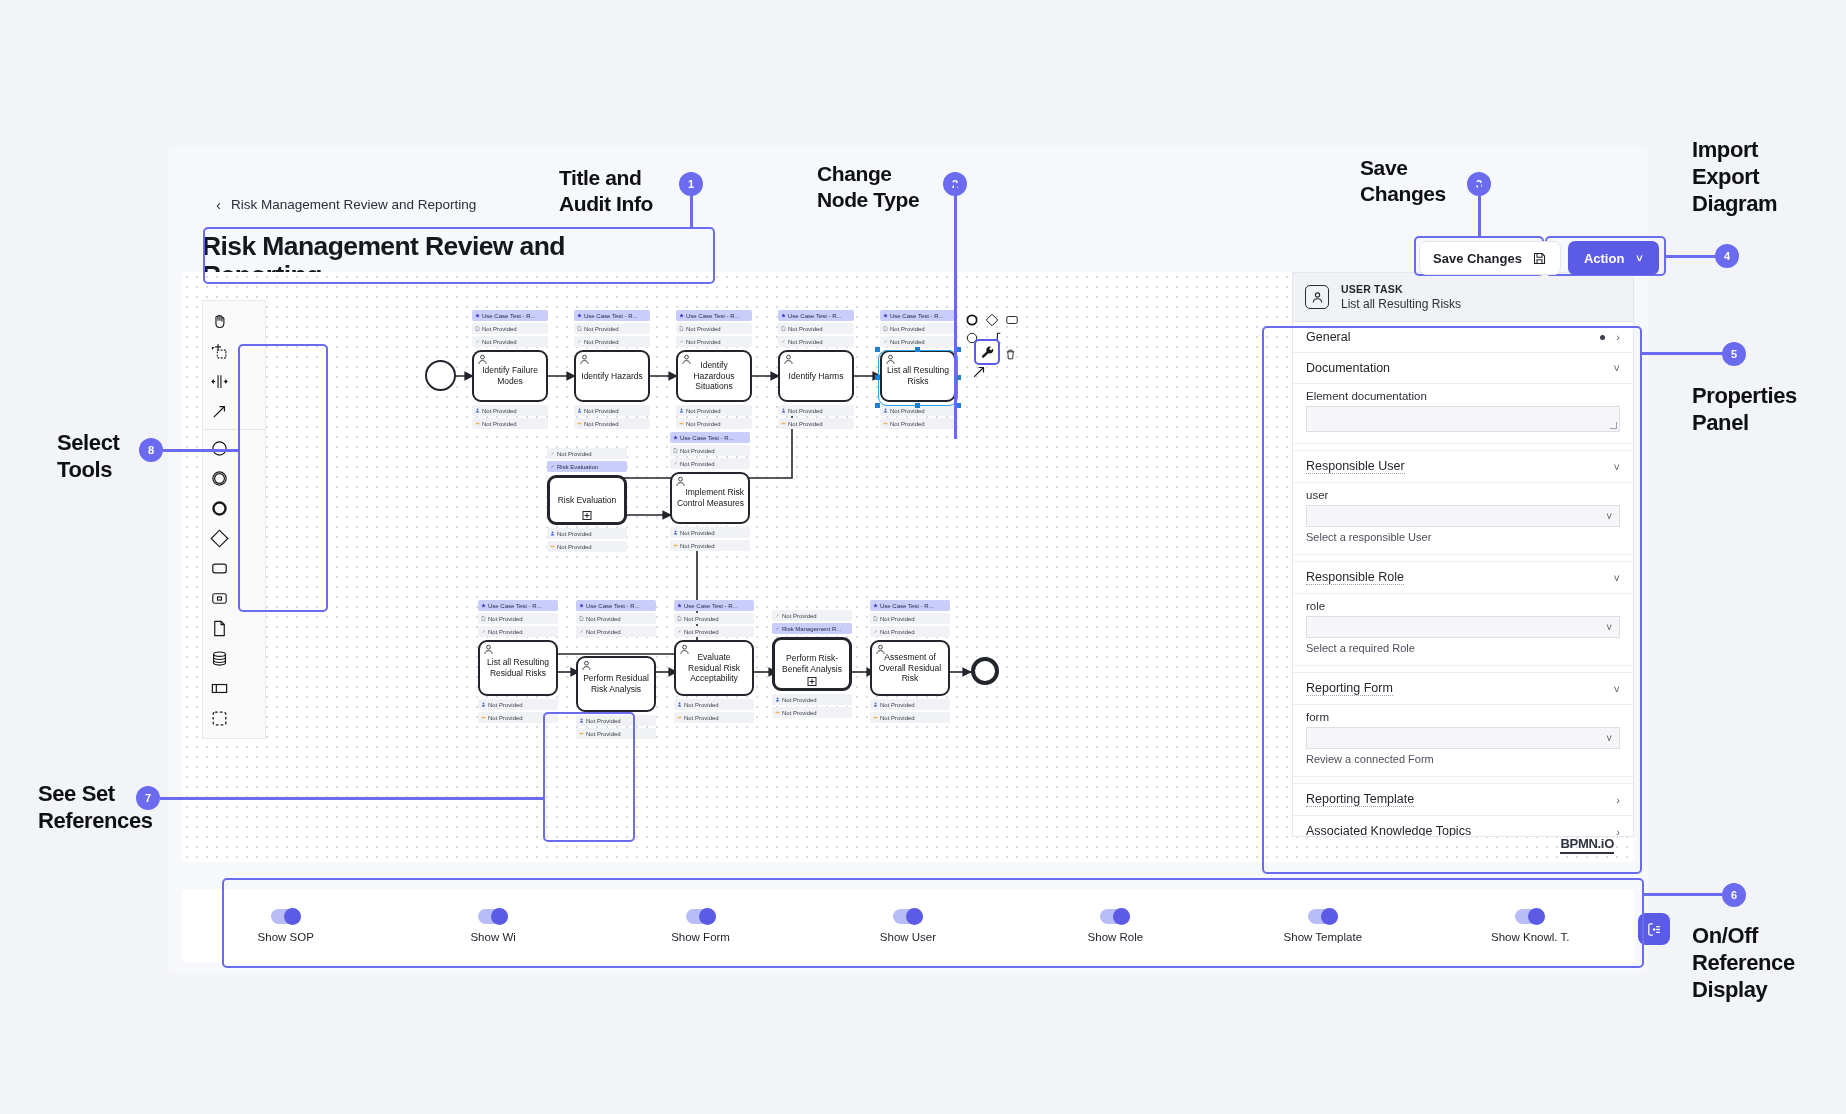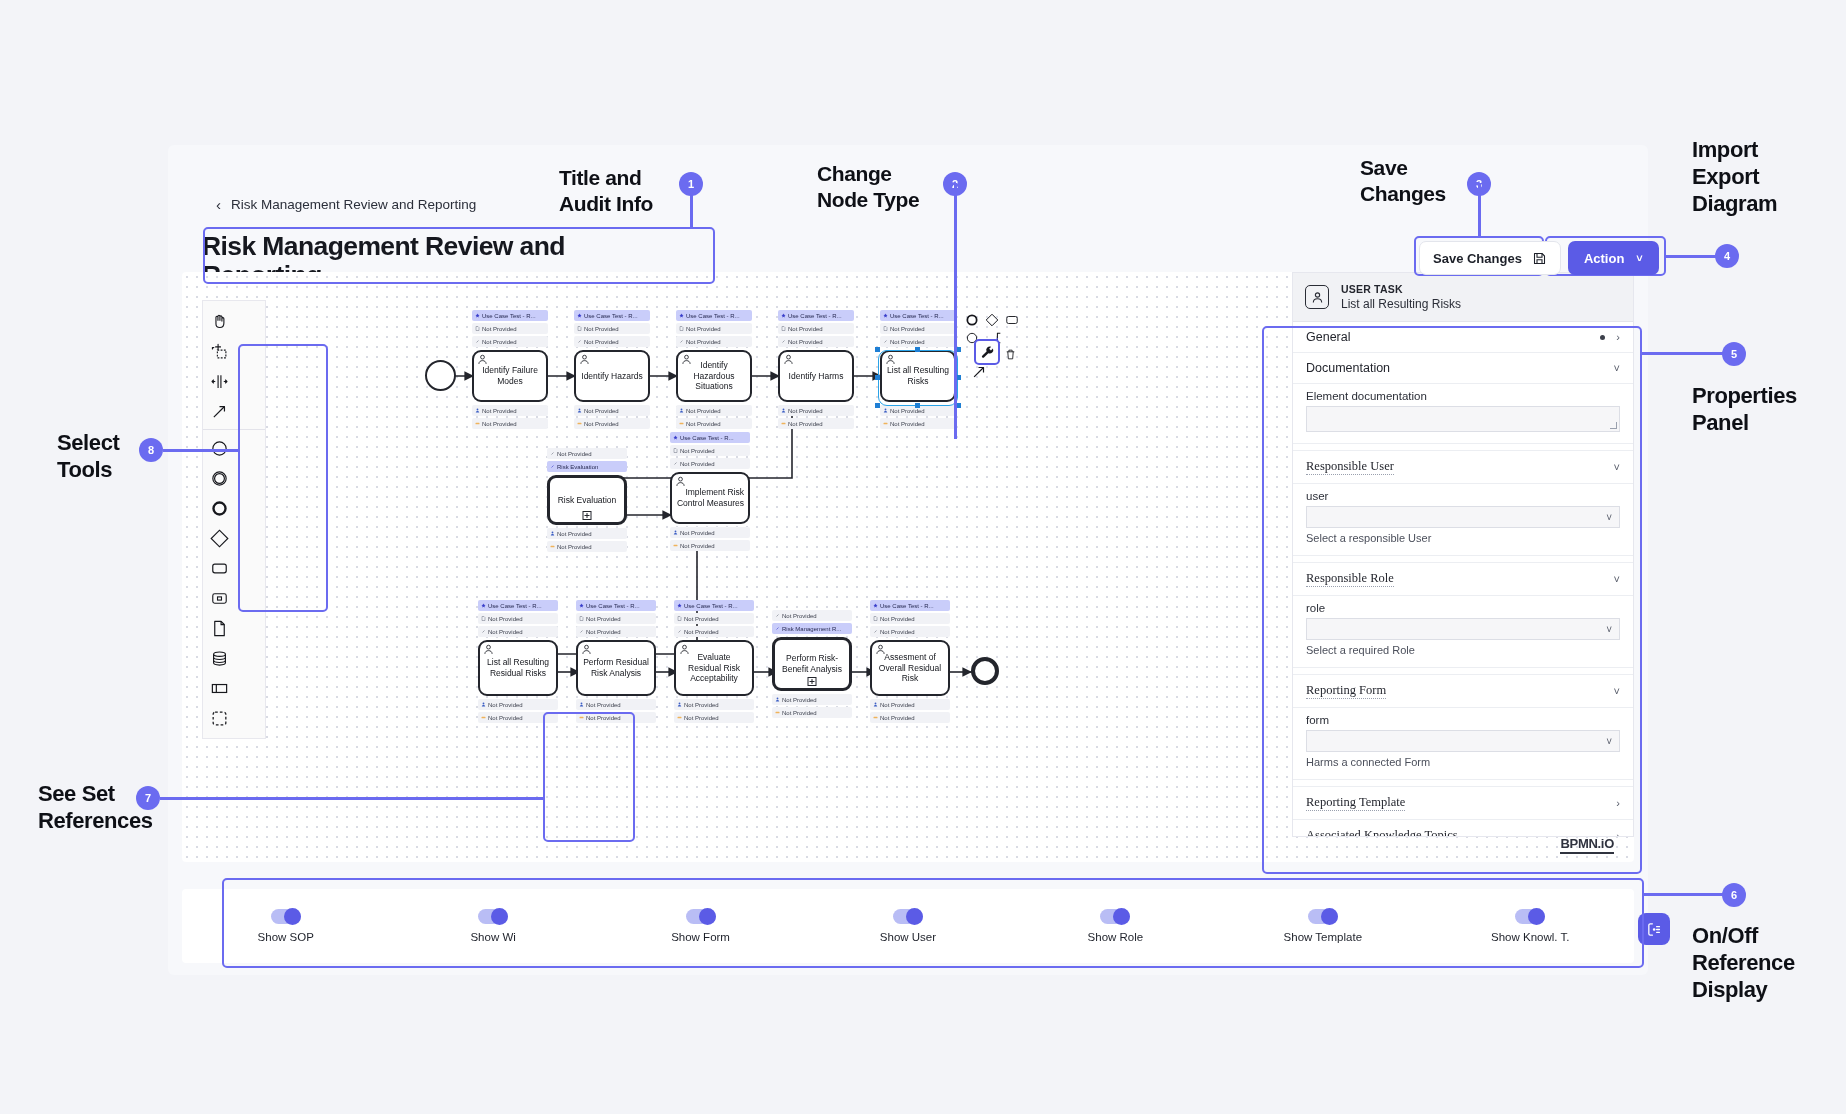--- a/index.html
+++ b/index.html
@@ -175,21 +175,21 @@
     display: flex; align-items: center; justify-content: center; flex: 0 0 auto;
   }
   .props-head .t1 { font-size: 10.5px; font-weight: 700; letter-spacing: 0.2px; }
   .props-head .t2 { font-size: 12px; margin-top: 2px; color: #2b2e38; }
 
   .row {
     display: flex; align-items: center; justify-content: space-between;
     padding: 8px 13px; border-bottom: 1px solid #eceef2;
     font-size: 12.5px;
   }
-  .row .rlbl.dotted { border-bottom: 1px dotted #9aa0ae; font-family: Liberation Serif, serif; }
+  .row .rlbl.dotted { border-bottom: 1px dotted #9aa0ae; }
   .row .rt { display: flex; align-items: center; gap: 11px; color: #6b7180; }
   .chev-r { font-size: 11px; color: #555a68; }
   .chev-d { font-size: 11px; color: #555a68; }
   .bullet { width: 5px; height: 5px; border-radius: 50%; background: #3d404b; }
 
   .field { padding: 6px 13px 11px 13px; border-bottom: 1px solid #eceef2; }
   .field .flbl { font-size: 11.5px; color: #2c2f38; margin-bottom: 4px; }
   .field .fhelp { font-size: 11px; color: #4b4f5b; margin-top: 4px; }
   .ta {
     width: 100%; height: 26px; background: #f6f6f8;
@@ -771,21 +771,21 @@
               <path d="M2 1h4l2 2v6H2z" fill="none" stroke="#6b7180" stroke-width="1"></path>
             </svg>
           <span>Not Provided</span>
         </div>
         <div class="chip" style="margin-top:2px">
           <svg class="dotico" viewBox="0 0 10 10">
               <path d="M3 7l4-4" stroke="#6b7180" stroke-width="1.2" fill="none"></path>
             </svg>
           <span>Not Provided</span>
         </div>
-        <div class="nbox" style="margin-top:3px; height:56px;">
+        <div class="nbox" style="margin-top:19px; height:56px;">
           <svg class="usericon" viewBox="0 0 14 14">
               <circle cx="7" cy="4" r="2.4" fill="none" stroke="#23252c" stroke-width="1.1"></circle>
               <path d="M2.4 12.6c0-2.6 2-4.2 4.6-4.2s4.6 1.6 4.6 4.2" fill="none" stroke="#23252c" stroke-width="1.1"></path>
             </svg>
           <span>Perform Residual Risk Analysis</span>
         </div>
         <div class="chip" style="margin-top:3px">
           <svg class="dotico" viewBox="0 0 10 10">
               <circle cx="5" cy="3" r="1.8" fill="#3d5fc4"></circle>
               <path d="M1.6 9c0-2 1.5-3.2 3.4-3.2S8.4 7 8.4 9z" fill="#3d5fc4"></path>
@@ -976,21 +976,21 @@
 
       <div class="row">
         <span class="rlbl dotted">Reporting Form</span>
         <span class="chev-d">˅</span>
       </div>
       <div class="field">
         <div class="flbl">form</div>
         <div class="sel">
             <span class="cv">˅</span>
           </div>
-        <div class="fhelp">Harms a connected Form</div>
+        <div class="fhelp">Review a connected Form</div>
       </div>
       <div class="sec-gap"></div>
 
       <div class="row">
         <span class="rlbl dotted">Reporting Template</span>
         <span class="chev-r">›</span>
       </div>
       <div class="row">
         <span class="rlbl dotted">Associated Knowledge Topics</span>
         <span class="chev-r">›</span>

